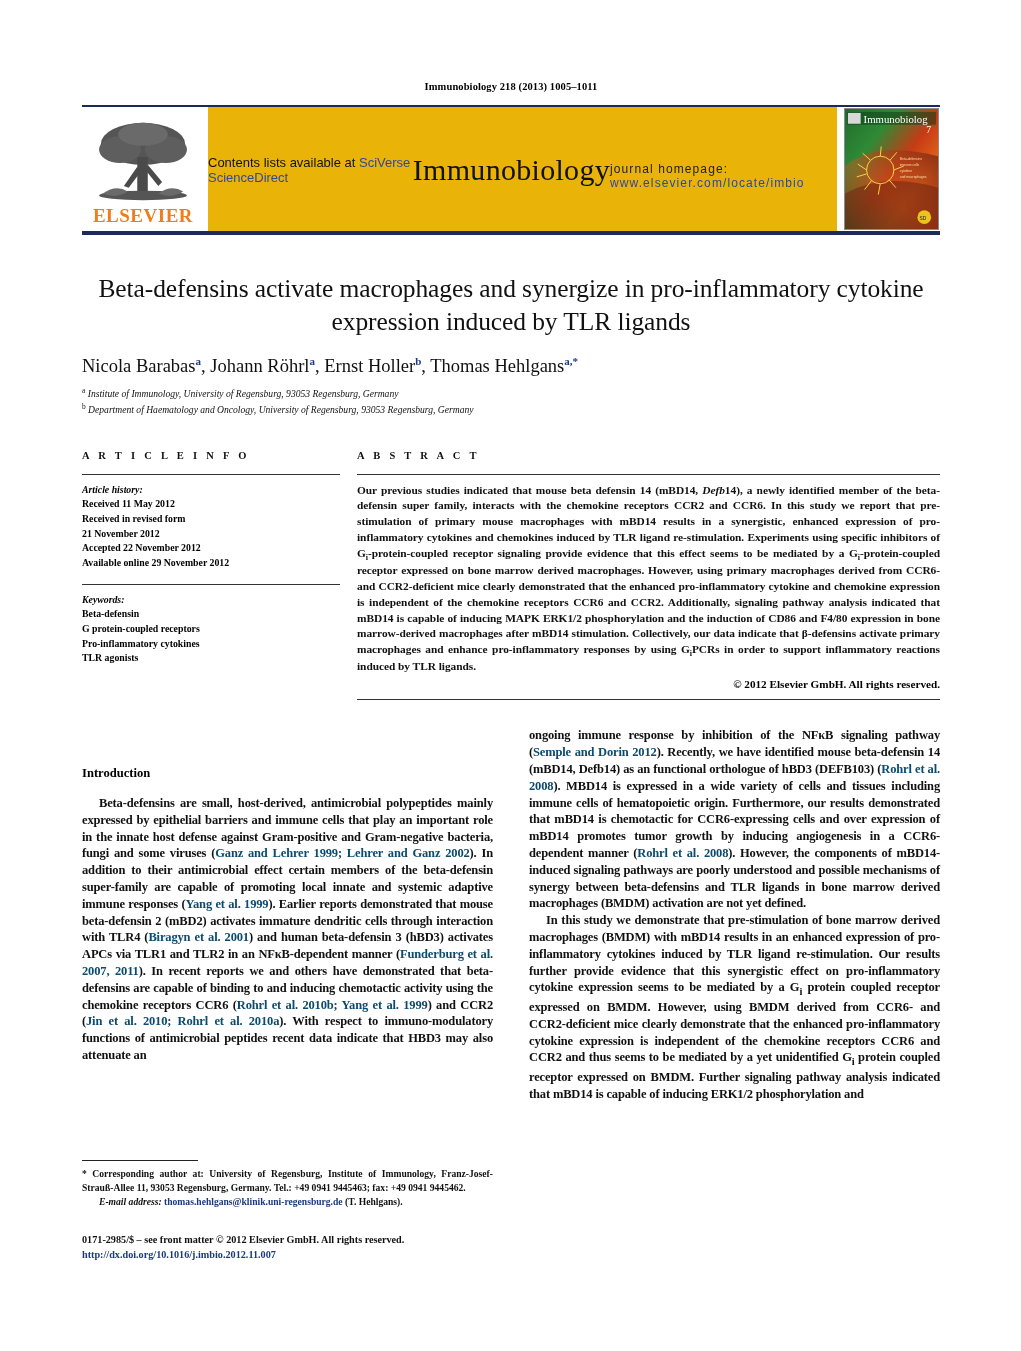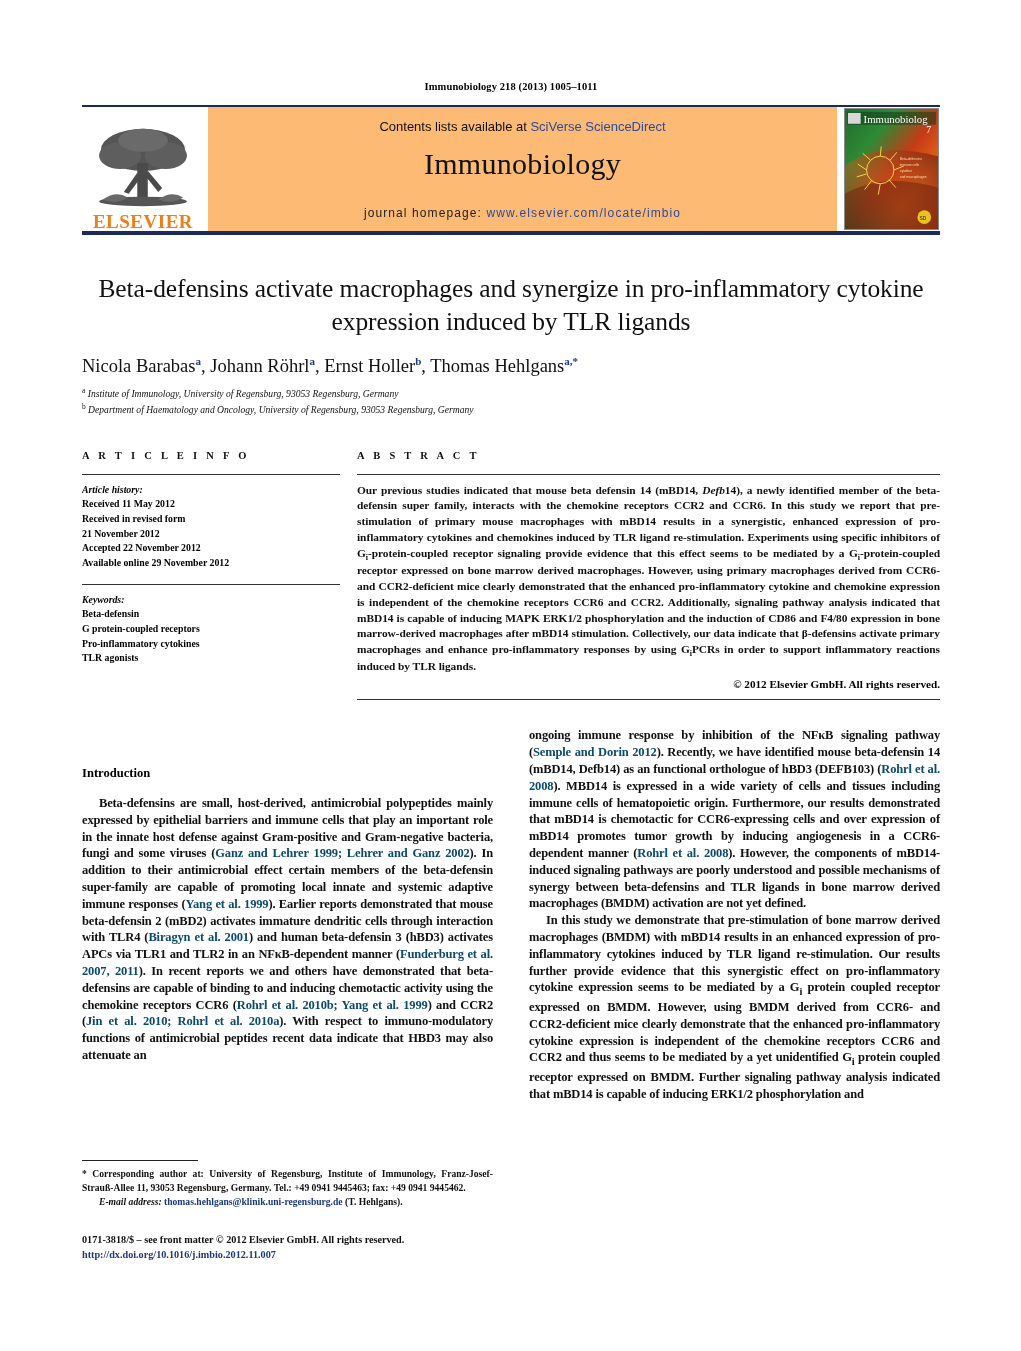--- a/index.html
+++ b/index.html
@@ -44,43 +44,43 @@
     display: flex;
     align-items: stretch;
     height: 124px;
   }
   .elsevier-block {
     width: 122px;
     flex: 0 0 122px;
     display: flex;
     flex-direction: column;
     align-items: center;
-    justify-content: flex-end;
+    justify-content: center;
     padding-top: 5px;
     box-sizing: border-box;
   }
   .elsevier-tree {
     width: 96px;
     height: 86px;
   }
   .elsevier-word {
     font-family: "Liberation Serif", serif;
     font-size: 19px;
     letter-spacing: .5px;
     color: #f07d1a;
     font-weight: bold;
     line-height: 1;
     margin-top: 1px;
   }
   .journal-band {
     flex: 1 1 auto;
-    background: #fdba74;
+    background: #eab308;
     margin: 0 7px 0 4px;
     display: flex;
-    flex-direction: column;
+    flex-direction: row;
     align-items: center;
     justify-content: space-between;
     padding: 12px 0 11px 0;
     box-sizing: border-box;
   }
   .contents-line {
     font-size: 13px;
     font-family: "Liberation Sans", sans-serif;
     color: #111;
   }
@@ -424,16 +424,16 @@
 
   </div>
 
   <div class="footnotes">
     <div class="fn-rule"></div>
     <div class="fn-text">* Corresponding author at: University of Regensburg, Institute of Immunology, Franz-Josef-Strauß-Allee 11, 93053 Regensburg, Germany. Tel.: +49 0941 9445463; fax: +49 0941 9445462.</div>
     <div class="fn-text" style="text-indent:17px;"><span class="fn-email-label">E-mail address:</span> <span class="fn-link">thomas.hehlgans@klinik.uni-regensburg.de</span> <span>(T. Hehlgans).</span></div>
   </div>
 
   <div class="imprint">
-    <div>0171-3818/$ – see front matter © 2012 Elsevier GmbH. All rights reserved.</div>
+    <div>0171-2985/$ – see front matter © 2012 Elsevier GmbH. All rights reserved.</div>
     <div class="doi-link">http://dx.doi.org/10.1016/j.imbio.2012.11.007</div>
   </div>
 </div>
 
 </body></html>

